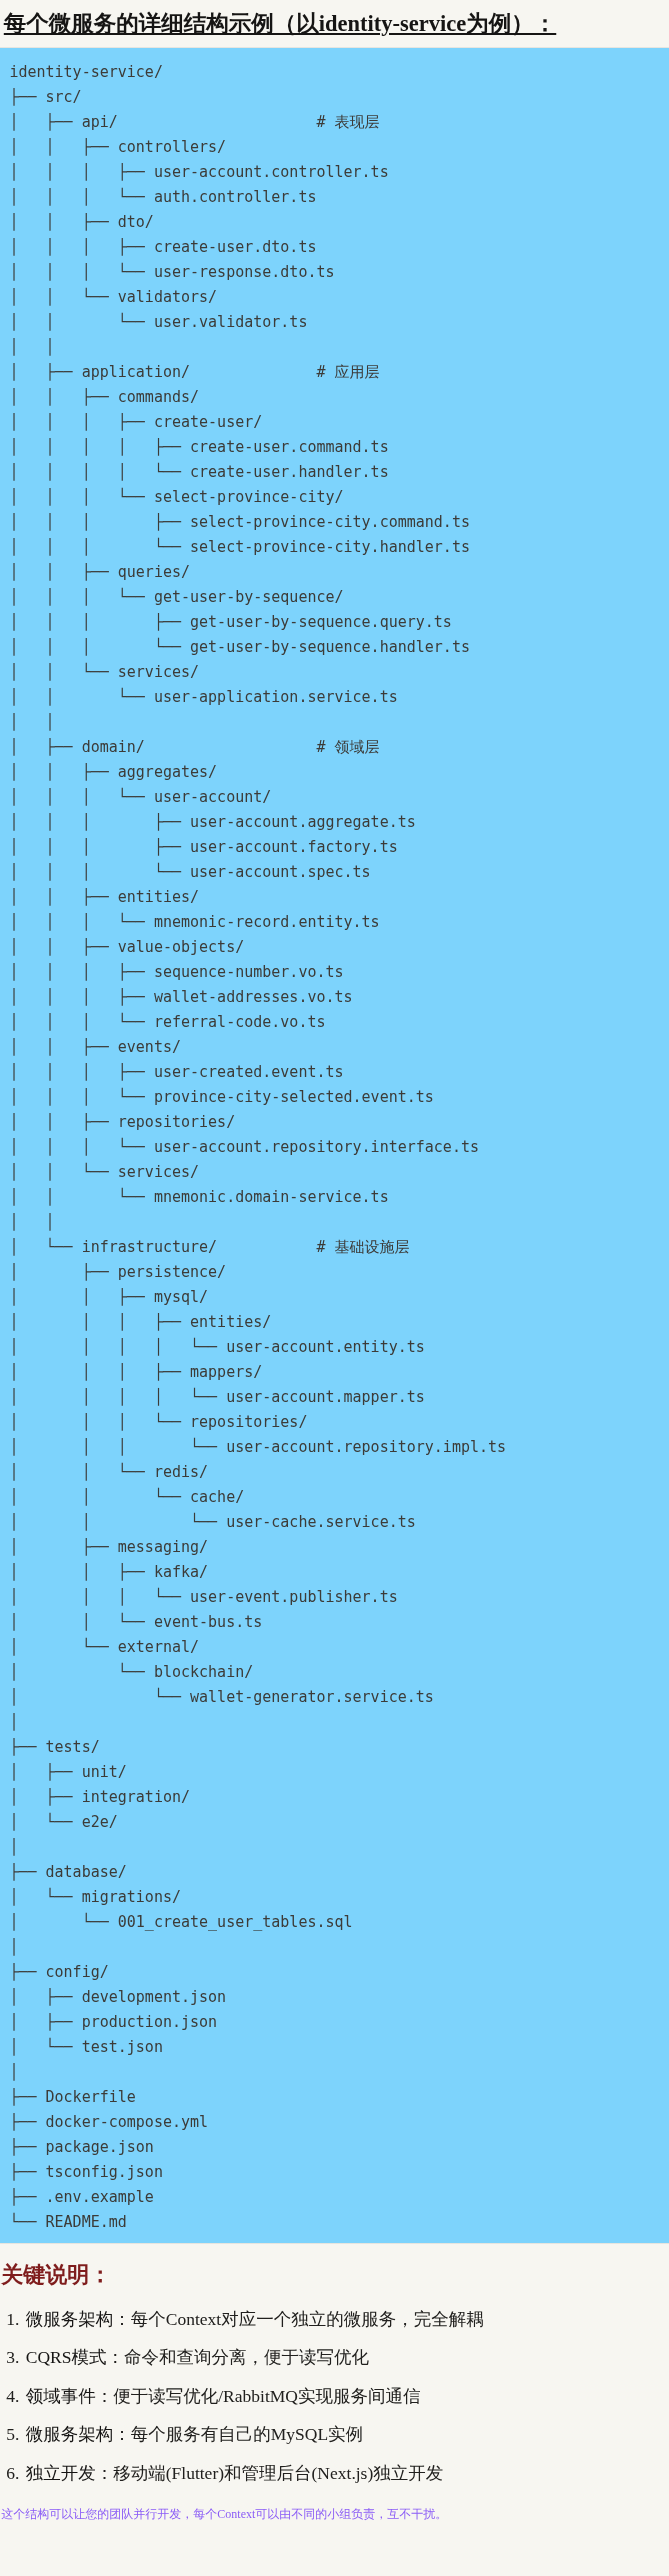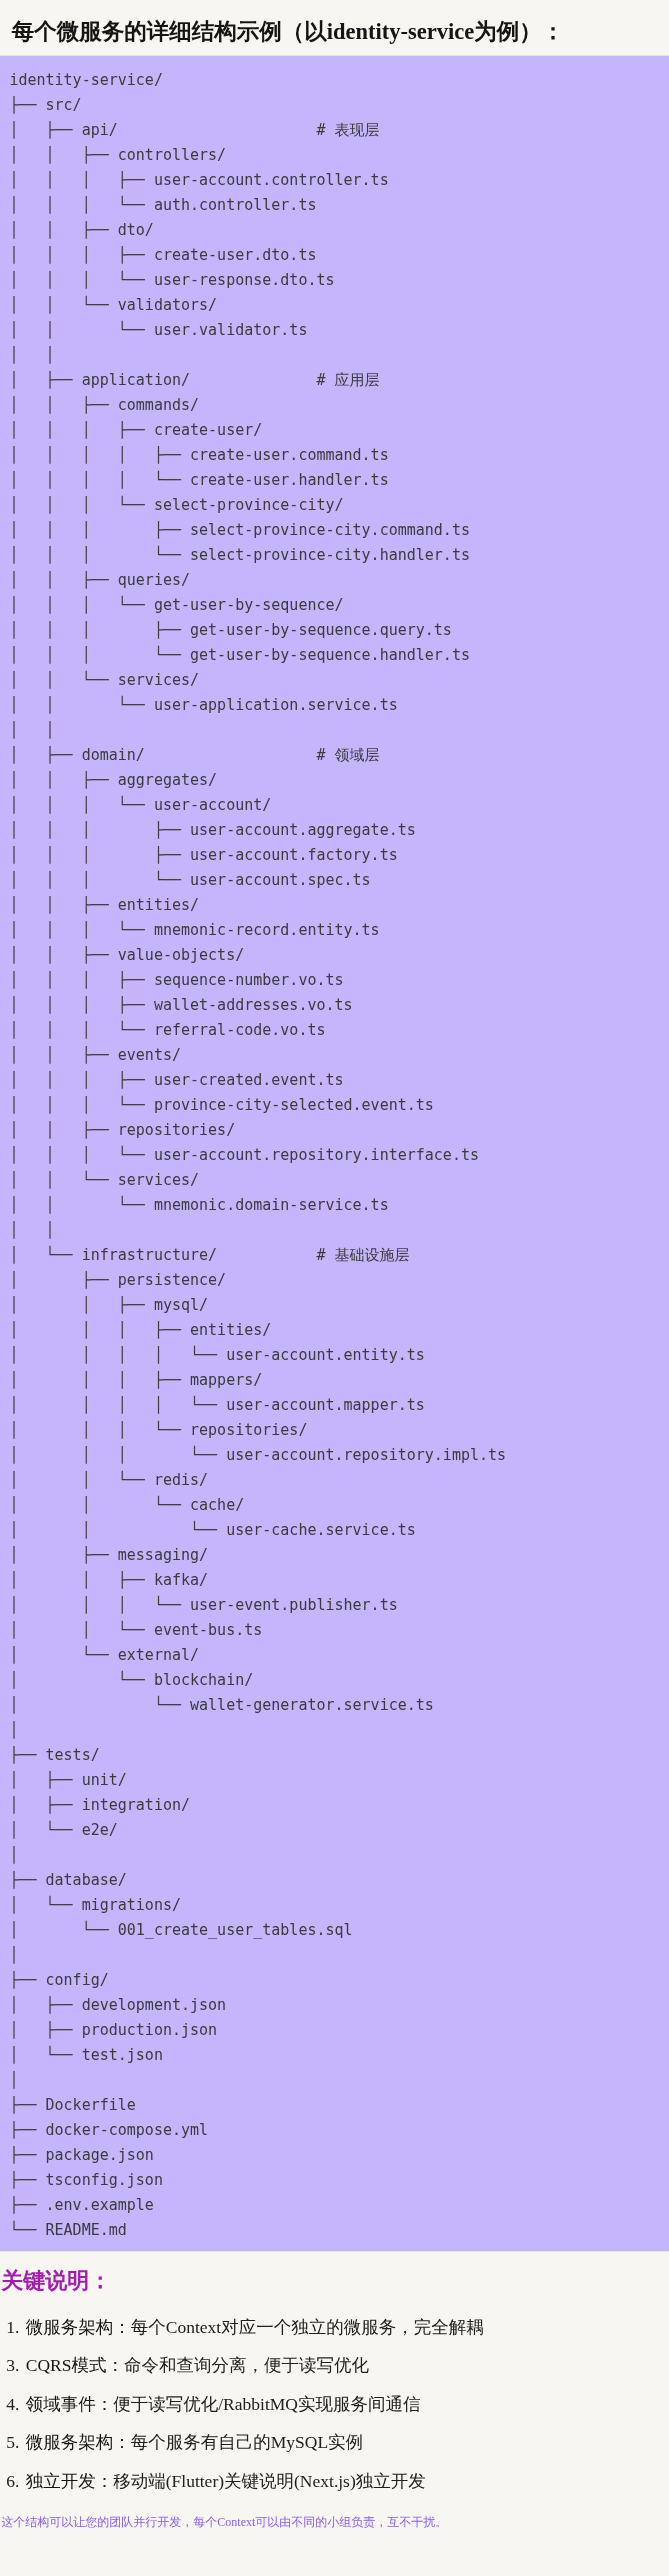--- a/index.html
+++ b/index.html
@@ -13,31 +13,32 @@
     color: #1d1c1a;
     font-family: "Liberation Serif", serif;
     overflow: hidden;
   }
   .page {
     width: 669px;
     height: 2576px;
     position: relative;
   }
   .page-title {
-    margin: 8px;
+    margin: 0;
     padding: 7.5px 5px 0 3.8px;
     font-size: 22.5px;
     line-height: 31px;
     font-weight: 700;
     color: #161514;
     letter-spacing: 0;
+    text-decoration: underline;
   }
   .code-block {
     margin-top: 8.8px;
-    background: #c4b5fd;
+    background: #7dd3fc;
     border-top: 0.6px solid #e7e5df;
     border-bottom: 0.6px solid #e7e5df;
     padding: 11.3px 9.4px 8.8px 9.4px;
     box-sizing: border-box;
     width: 669px;
   }
   .code-block pre {
     margin: 0;
     font-family: "DejaVu Sans Mono", monospace;
     font-size: 15px;
@@ -46,22 +47,21 @@
     white-space: pre;
   }
   .notes {
     padding: 0 5px 0 1.3px;
   }
   .notes-heading {
     margin: 16.3px 0 0 0;
     font-size: 22px;
     line-height: 27.5px;
     font-weight: 700;
-    color: #a21caf;
-    font-family: Liberation Mono, monospace;
+    color: #7f1d1d;
   }
   .notes-list {
     list-style: none;
     margin: 17.5px 0 0 0;
     padding: 0 0 0 5px;
   }
   .notes-list li {
     font-size: 17.5px;
     line-height: 26px;
     margin: 0 0 12.5px 0;
@@ -188,21 +188,21 @@
       <li>
         <span class="num">3.</span><strong>CQRS模式</strong><span>：命令和查询分离，便于读写优化</span>
       </li>
       <li>
         <span class="num">4.</span><strong>领域事件</strong><span>：便于读写优化/RabbitMQ实现服务间通信</span>
       </li>
       <li>
         <span class="num">5.</span><strong>微服务架构</strong><span>：每个服务有自己的MySQL实例</span>
       </li>
       <li>
-        <span class="num">6.</span><strong>独立开发</strong><span>：移动端(Flutter)关键说明(Next.js)独立开发</span>
+        <span class="num">6.</span><strong>独立开发</strong><span>：移动端(Flutter)和管理后台(Next.js)独立开发</span>
       </li>
     </ol>
 
     <p class="closing-paragraph">这个结构可以让您的团队并行开发，每个Context可以由不同的小组负责，互不干扰。</p>
   </div>
 
 </div>
 
 
 </body></html>

